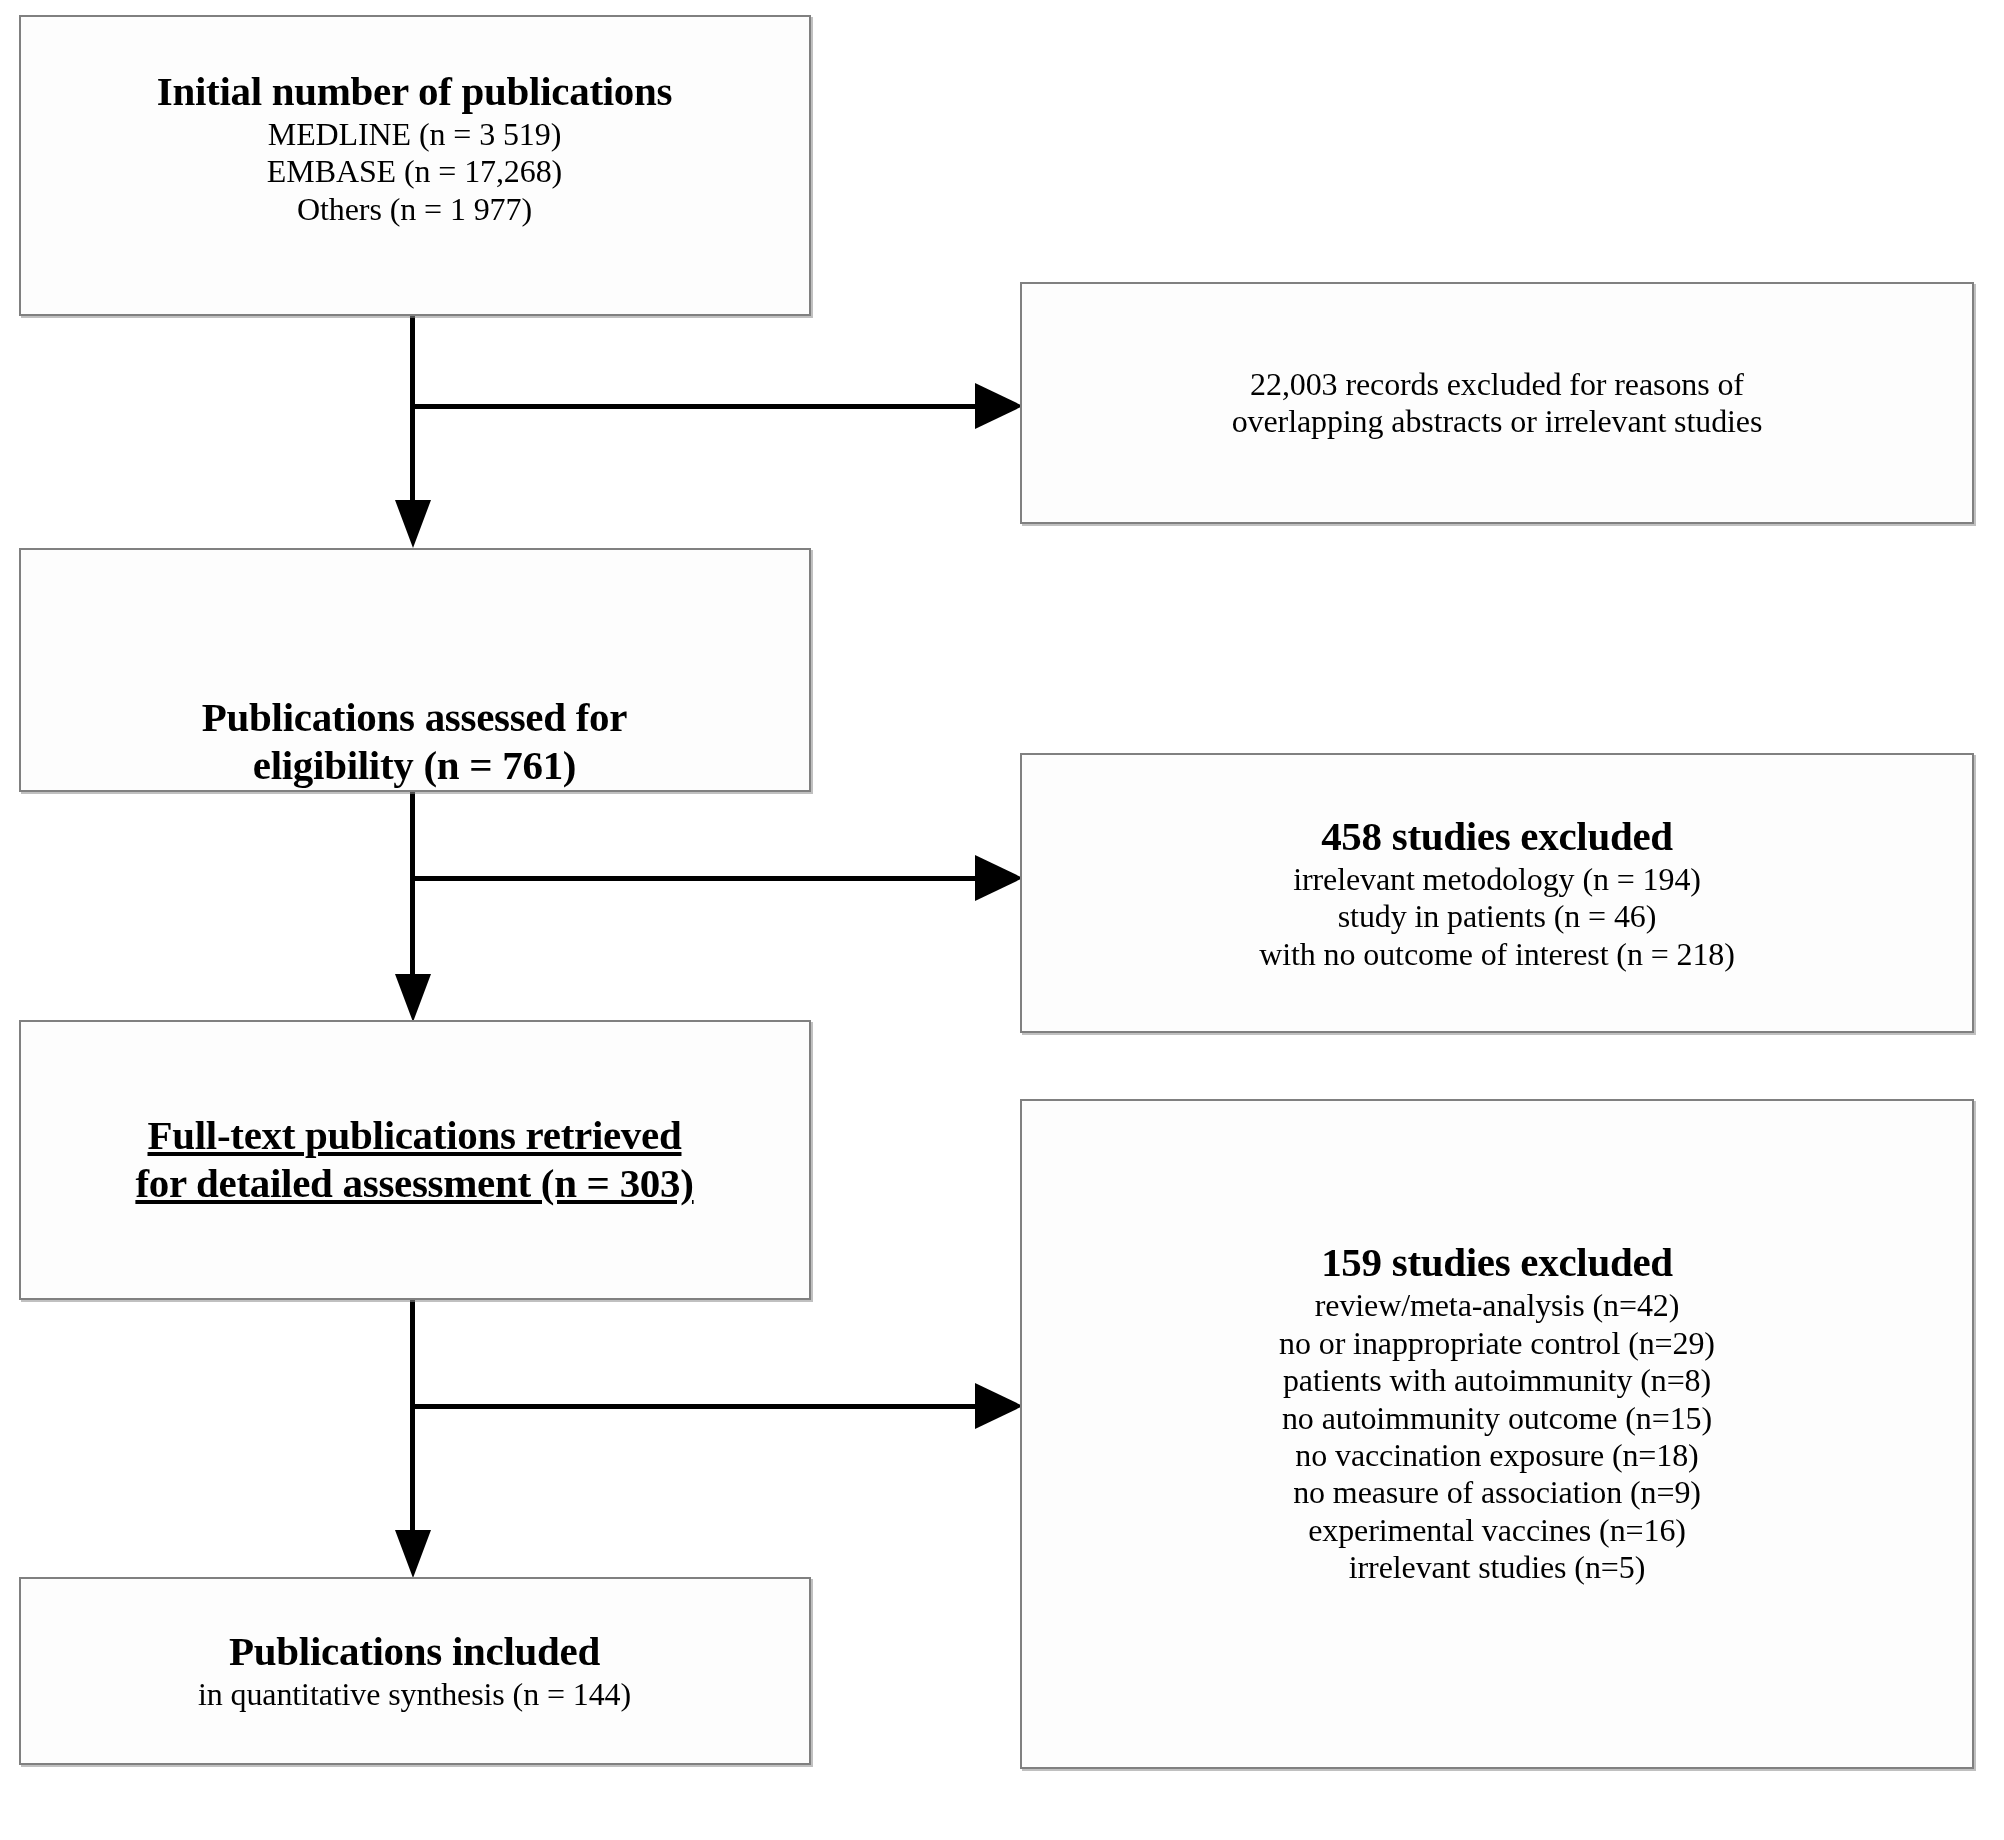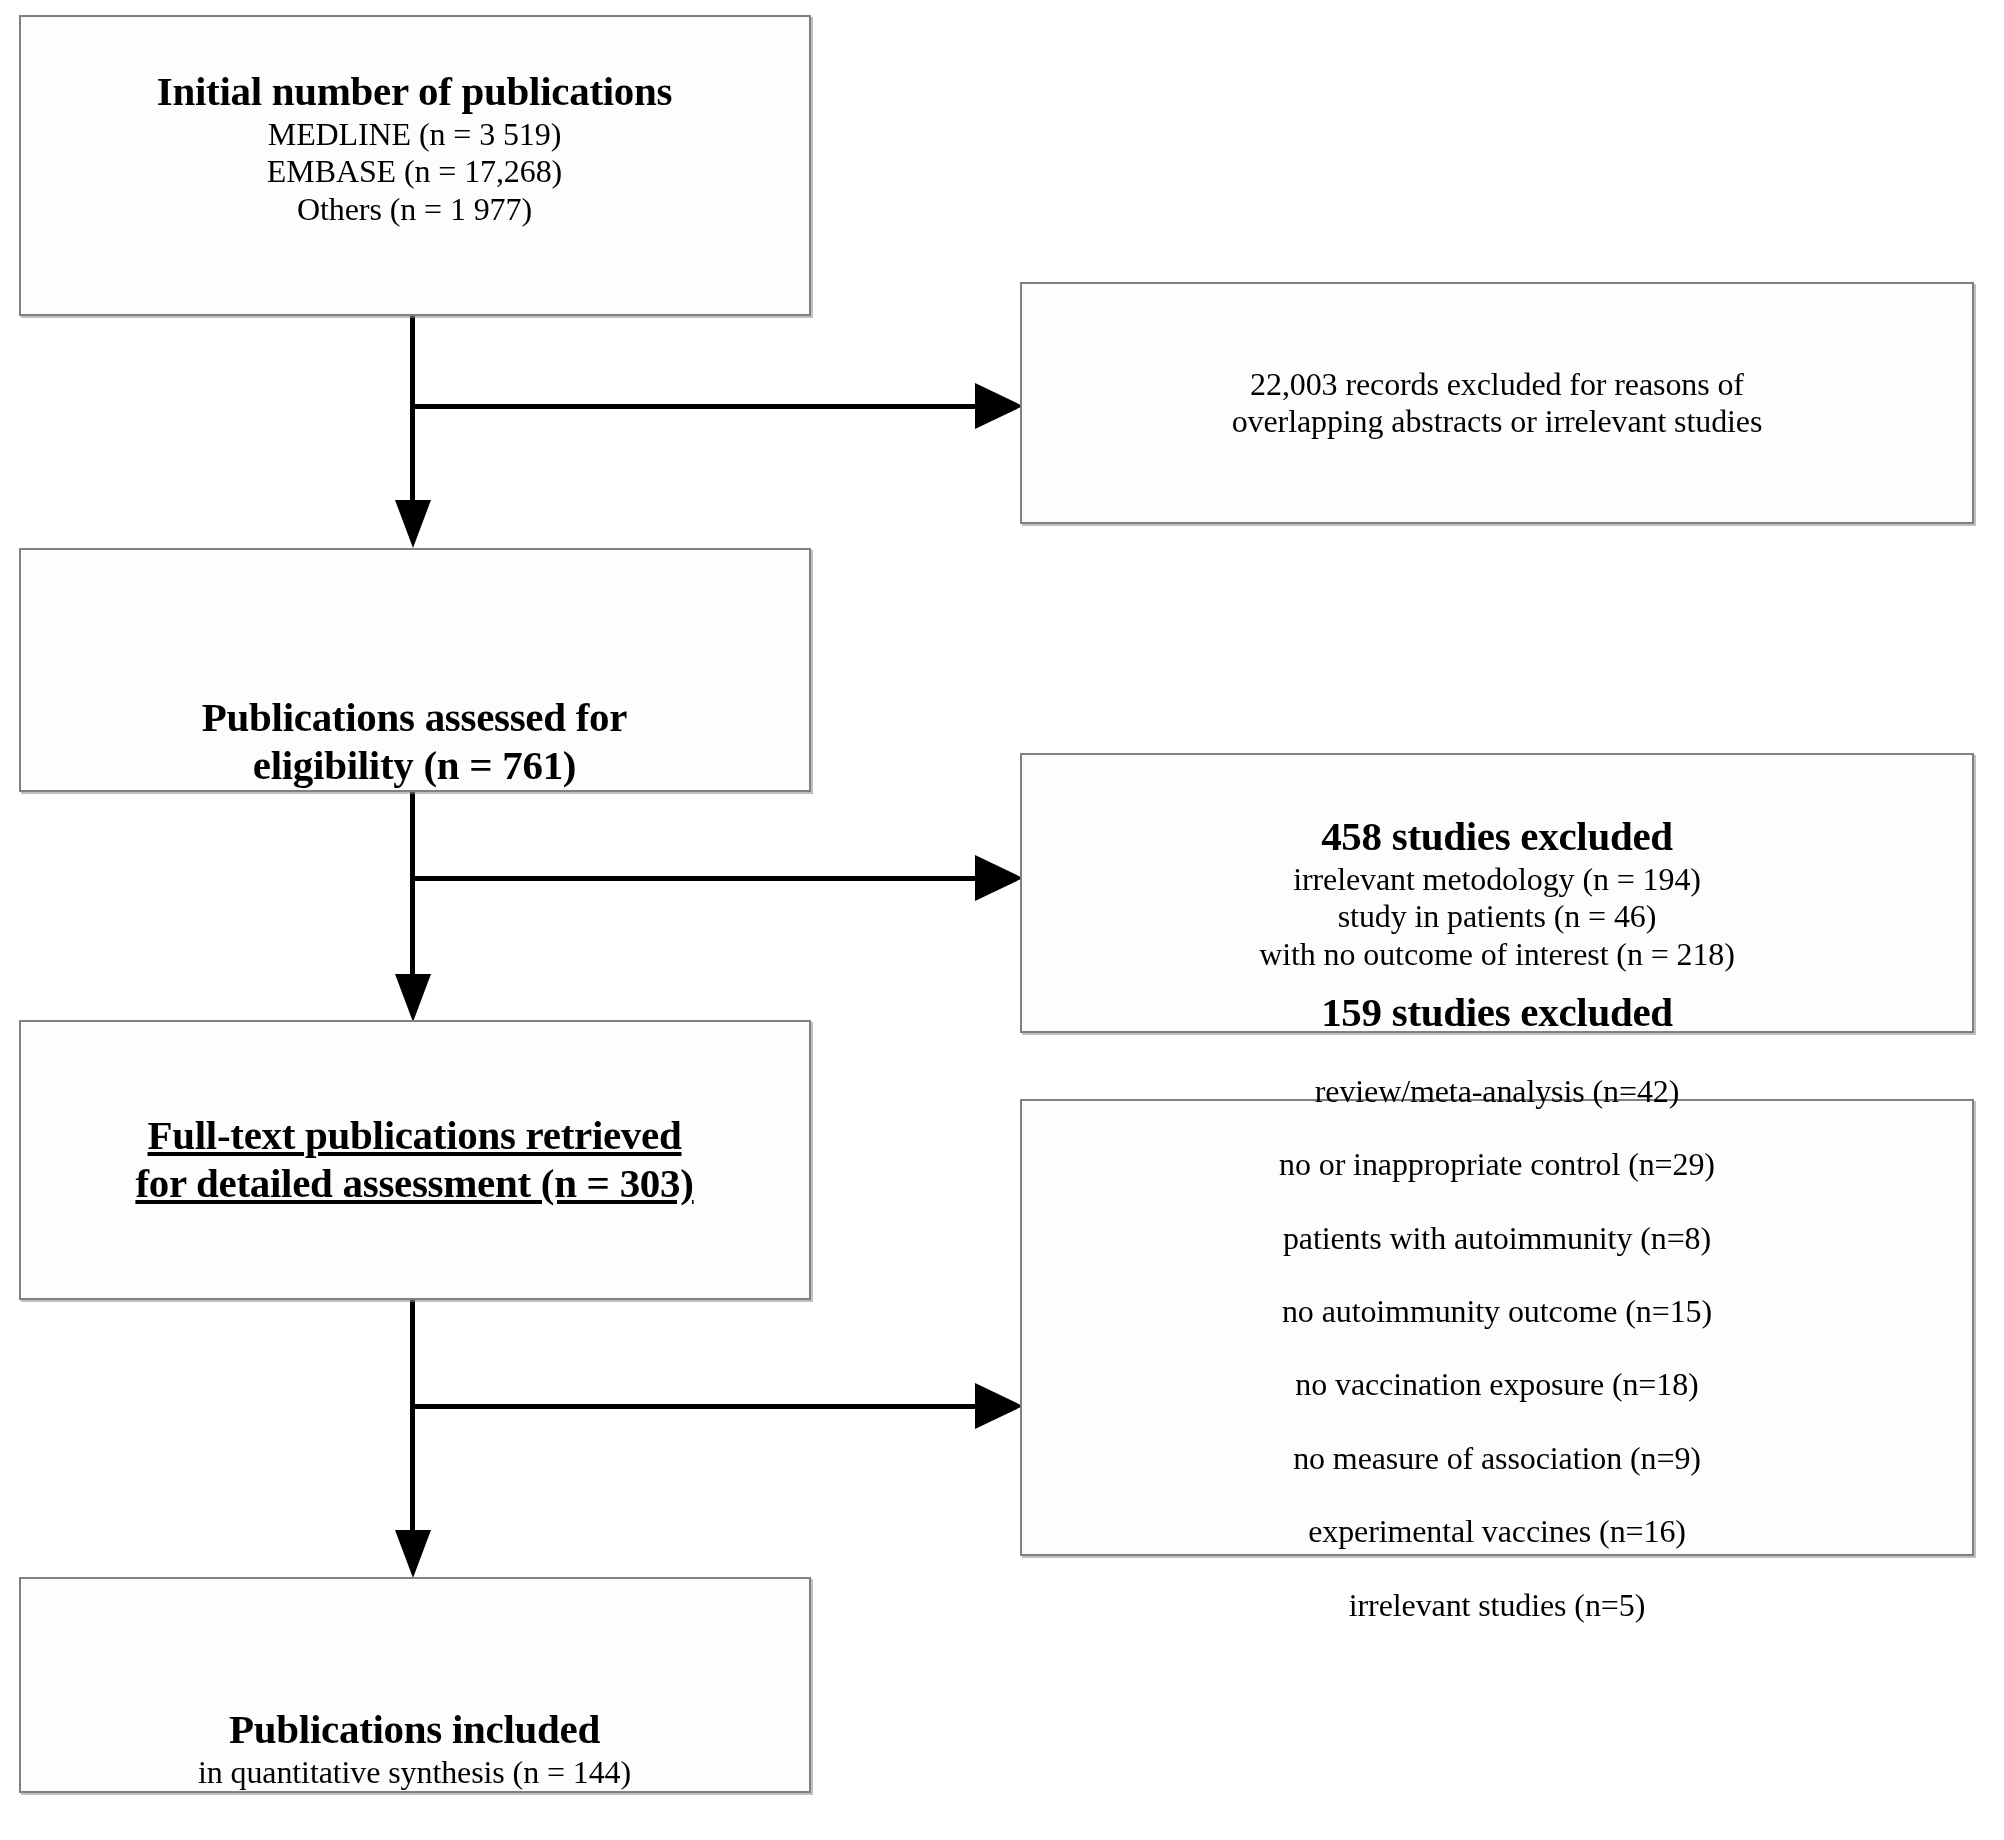--- a/index.html
+++ b/index.html
@@ -95,38 +95,38 @@
   <div class="box" style="left:18.5px; top:548px; width:792px; height:244px;justify-content:flex-end;">
     <div class="line bold">Publications assessed for</div>
     <div class="line bold">eligibility (n = 761)</div>
   </div>
 
   <div class="box" style="left:18.5px; top:1020px; width:792px; height:280px;text-decoration:underline;">
     <div class="line bold">Full-text publications retrieved</div>
     <div class="line bold">for detailed assessment (n = 303)</div>
   </div>
 
-  <div class="box" style="left:18.5px; top:1577px; width:792px; height:216px;justify-content:flex-end;">
+  <div class="box" style="left:18.5px; top:1577px; width:792px; height:188px;">
     <div class="line bold">Publications included</div>
     <div class="line">in quantitative synthesis (n = 144)</div>
   </div>
 
   <div class="box" style="left:1020px; top:282px; width:954px; height:242px;">
     <div class="line">22,003 records excluded for reasons of</div>
     <div class="line">overlapping abstracts or irrelevant studies</div>
   </div>
 
   <div class="box" style="left:1020px; top:738px; width:954px; height:280px;margin-top:15px;">
     <div class="line bold">458 studies excluded</div>
     <div class="line">irrelevant metodology (n = 194)</div>
     <div class="line">study in patients (n = 46)</div>
     <div class="line">with no outcome of interest (n = 218)</div>
   </div>
 
-  <div class="box" style="left:1020px; top:1099px; width:954px; height:457px; padding-bottom:42px;gap:36px;">
+  <div class="box" style="left:1020px; top:1099px; width:954px; height:670px; padding-bottom:42px;">
     <div class="line bold">159 studies excluded</div>
     <div class="line">review/meta-analysis (n=42)</div>
     <div class="line">no or inappropriate control (n=29)</div>
     <div class="line">patients with autoimmunity (n=8)</div>
     <div class="line">no autoimmunity outcome (n=15)</div>
     <div class="line">no vaccination exposure (n=18)</div>
     <div class="line">no measure of association (n=9)</div>
     <div class="line">experimental vaccines (n=16)</div>
     <div class="line">irrelevant studies (n=5)</div>
   </div>

